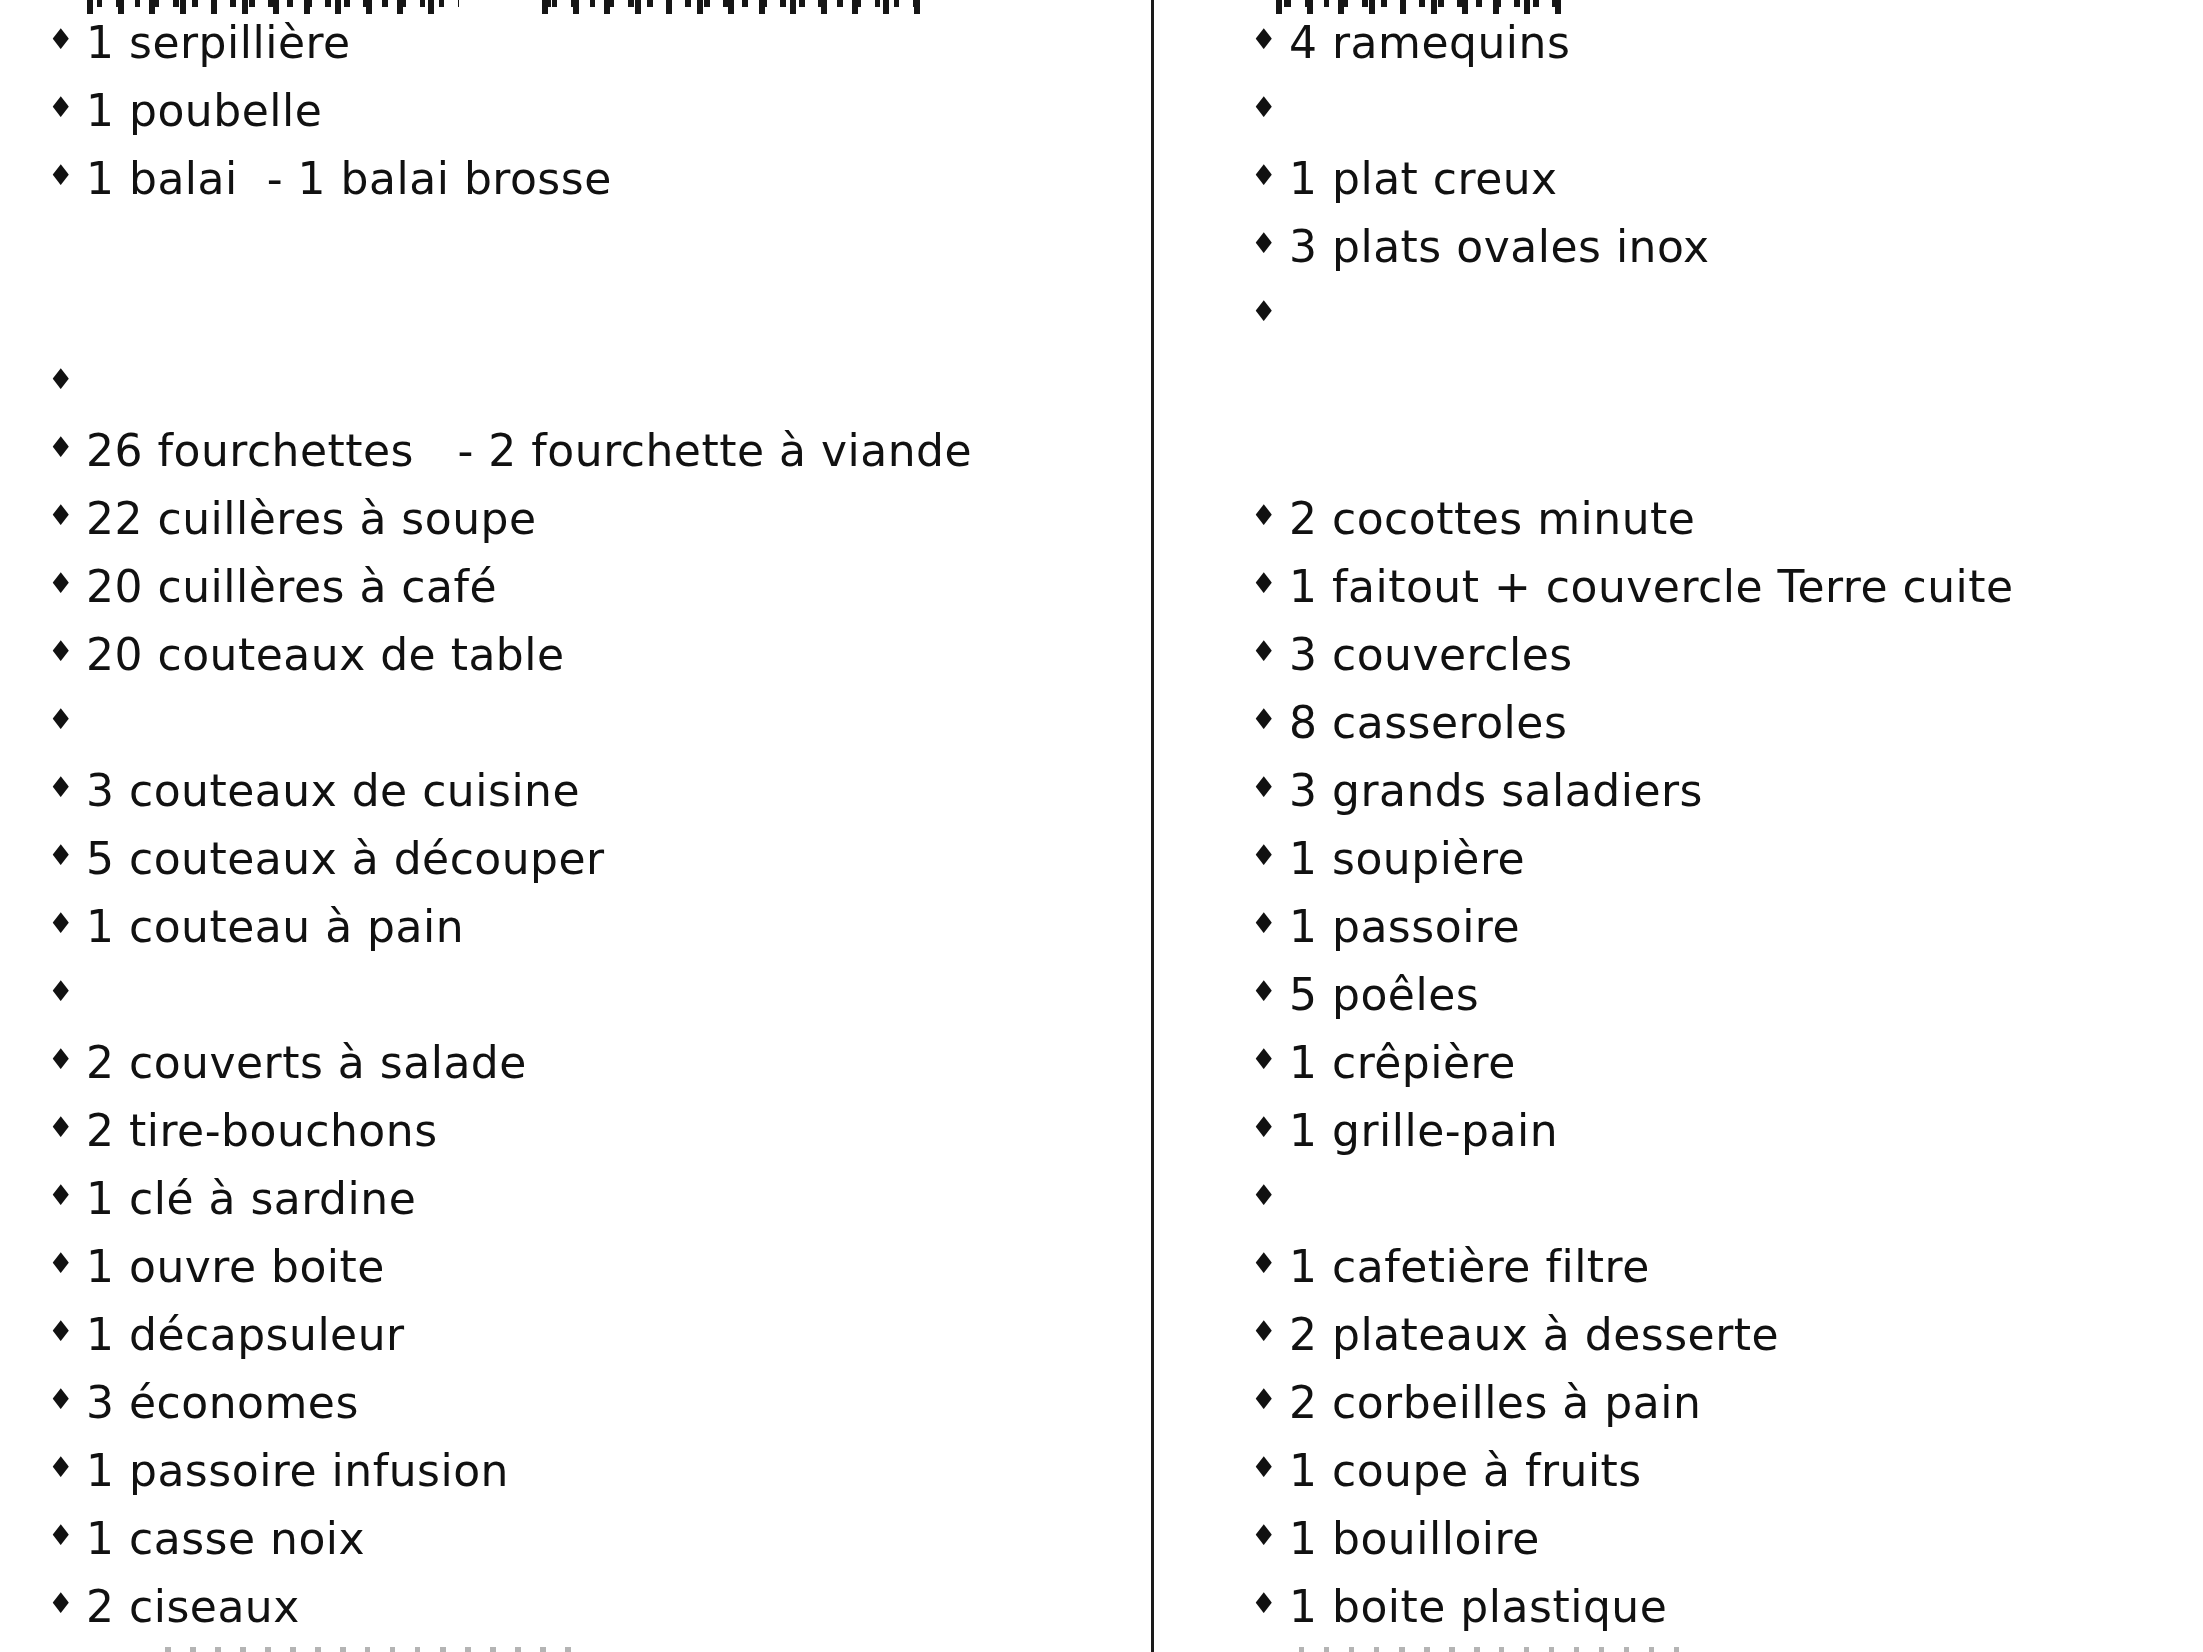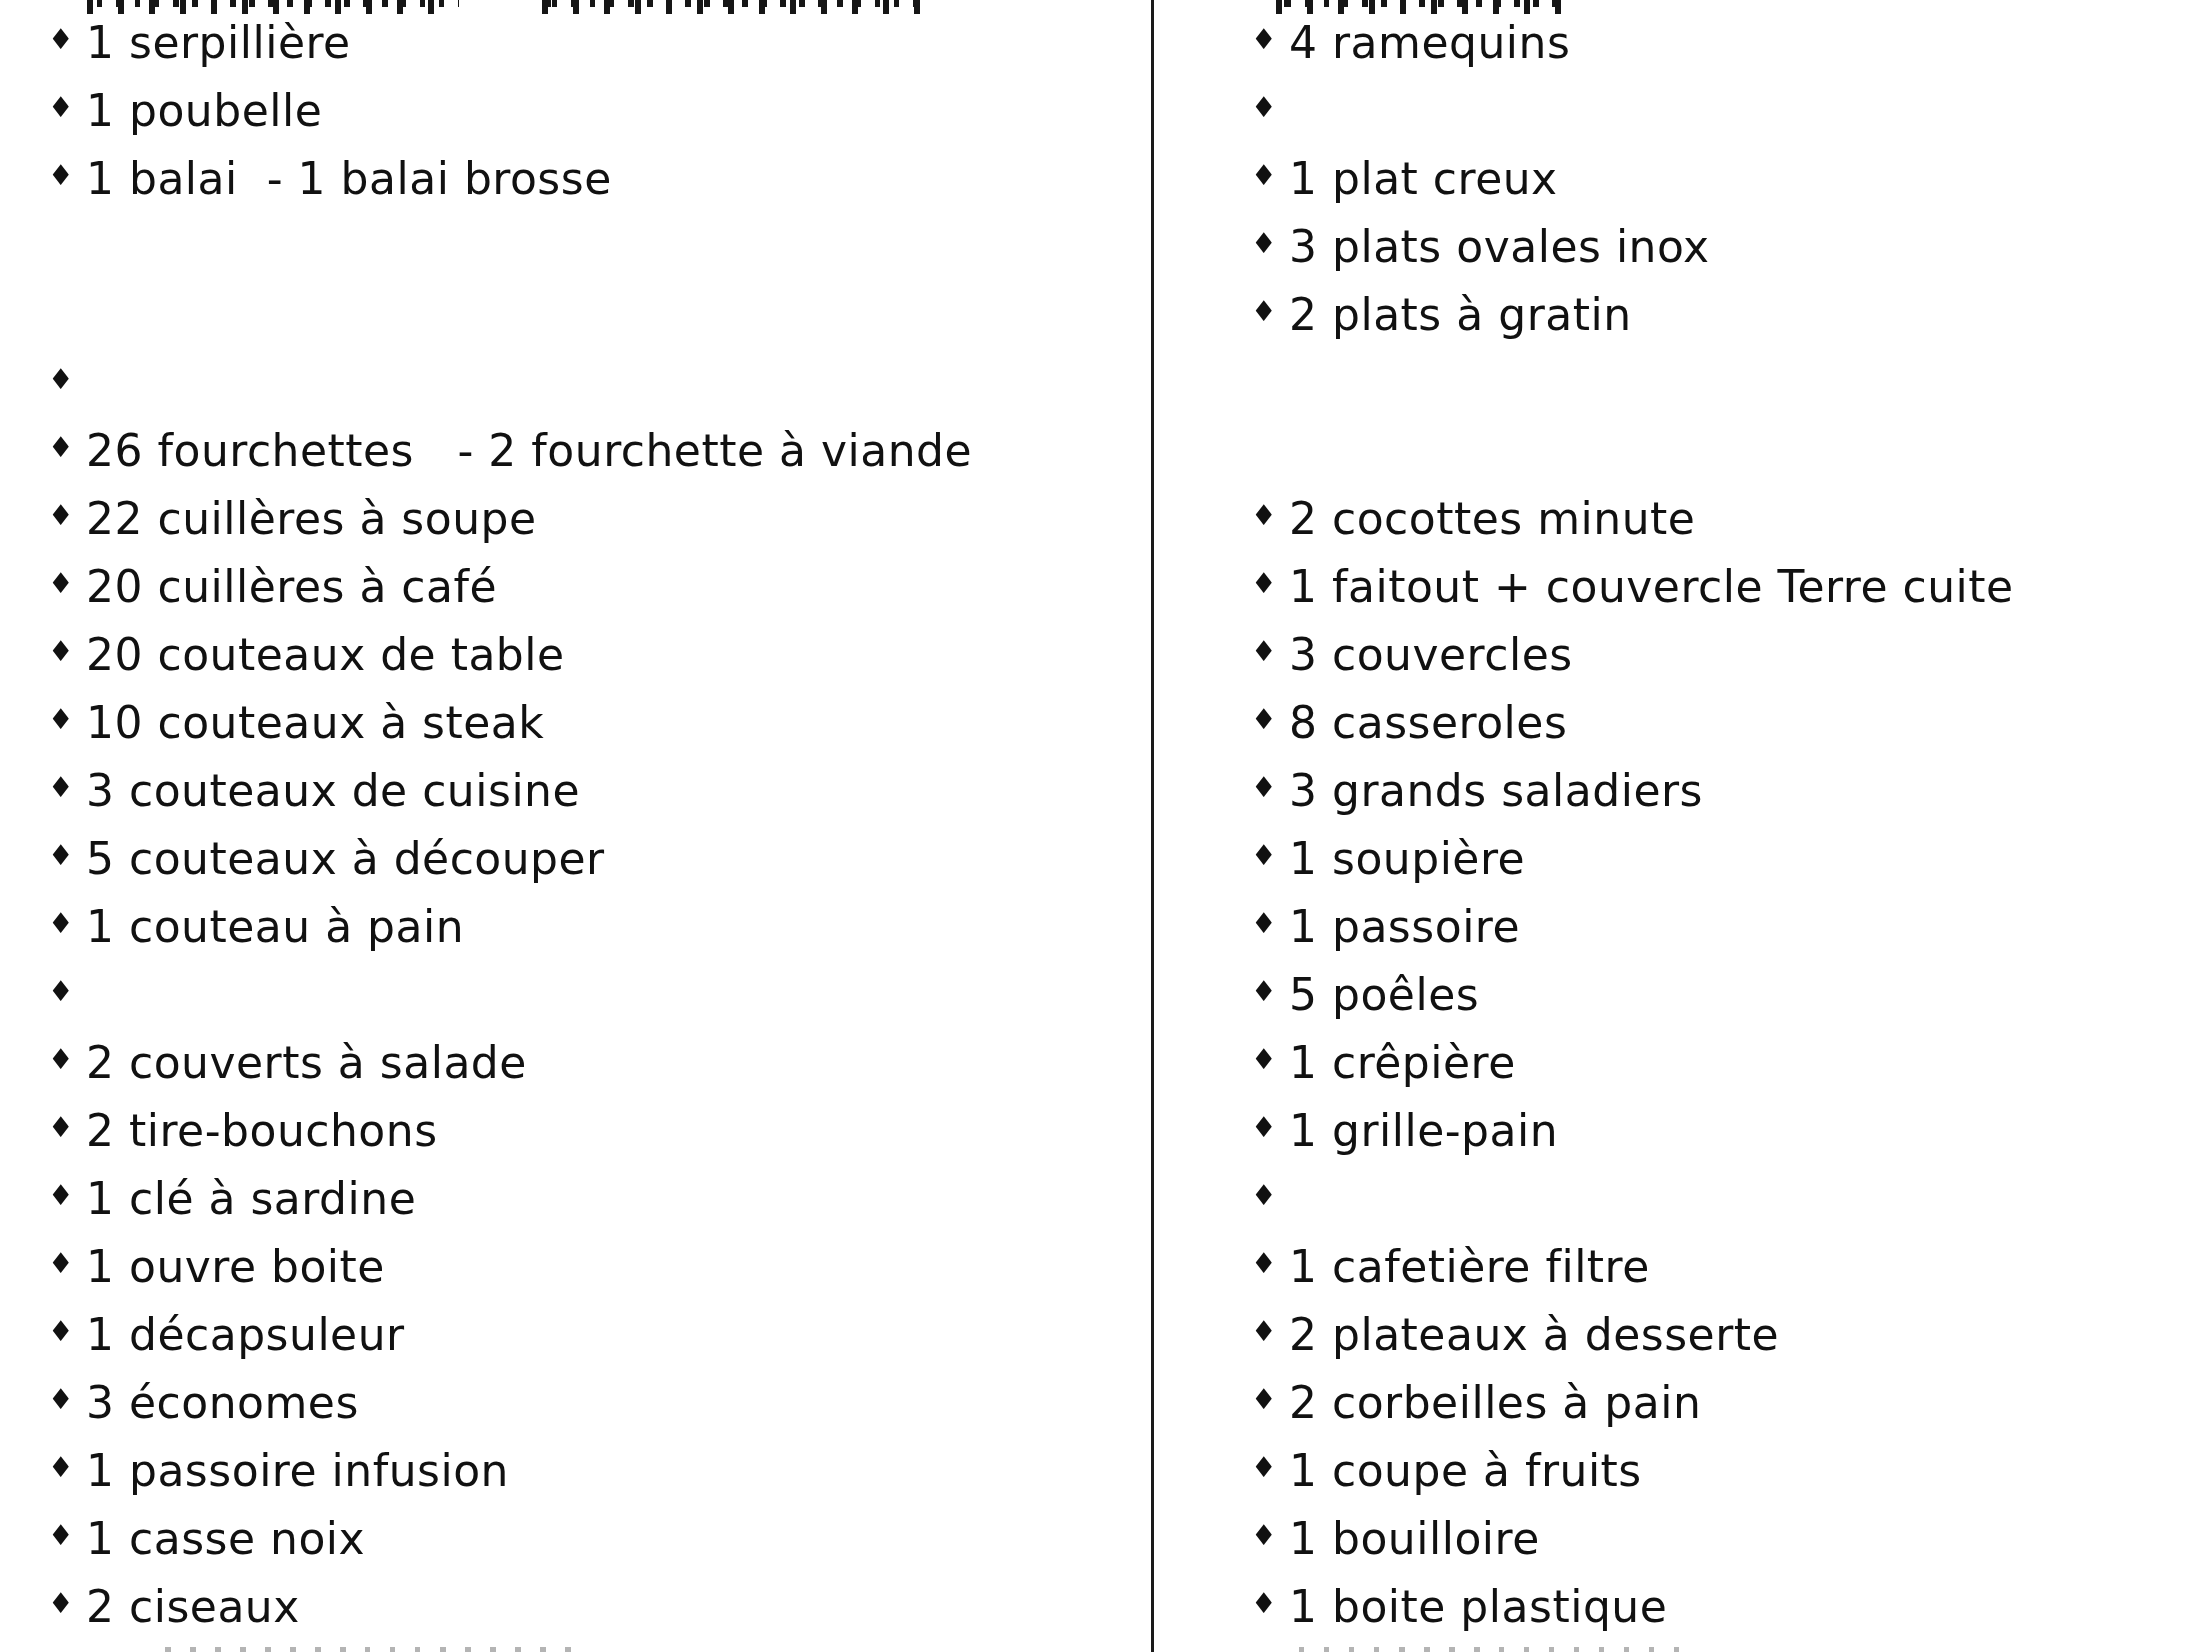--- a/index.html
+++ b/index.html
@@ -70,41 +70,41 @@
       <div class="row"><span class="bullet">♦</span><span class="txt">1 serpillière</span></div>
       <div class="row"><span class="bullet">♦</span><span class="txt">1 poubelle</span></div>
       <div class="row"><span class="bullet">♦</span><span class="txt">1 balai  - 1 balai brosse</span></div>
       <div class="row"></div>
       <div class="row"></div>
       <div class="row"><span class="bullet">♦</span></div>
       <div class="row"><span class="bullet">♦</span><span class="txt">26 fourchettes   - 2 fourchette à viande</span></div>
       <div class="row"><span class="bullet">♦</span><span class="txt">22 cuillères à soupe</span></div>
       <div class="row"><span class="bullet">♦</span><span class="txt">20 cuillères à café</span></div>
       <div class="row"><span class="bullet">♦</span><span class="txt">20 couteaux de table</span></div>
-      <div class="row"><span class="bullet">♦</span><span class="txt">10 couteaux à steak</span></div>
+      <div class="row"><span class="bullet">♦</span></div>
       <div class="row"><span class="bullet">♦</span><span class="txt">3 couteaux de cuisine</span></div>
       <div class="row"><span class="bullet">♦</span><span class="txt">5 couteaux à découper</span></div>
       <div class="row"><span class="bullet">♦</span><span class="txt">1 couteau à pain</span></div>
       <div class="row"><span class="bullet">♦</span></div>
       <div class="row"><span class="bullet">♦</span><span class="txt">2 couverts à salade</span></div>
       <div class="row"><span class="bullet">♦</span><span class="txt">2 tire-bouchons</span></div>
       <div class="row"><span class="bullet">♦</span><span class="txt">1 clé à sardine</span></div>
       <div class="row"><span class="bullet">♦</span><span class="txt">1 ouvre boite</span></div>
       <div class="row"><span class="bullet">♦</span><span class="txt">1 décapsuleur</span></div>
       <div class="row"><span class="bullet">♦</span><span class="txt">3 économes</span></div>
       <div class="row"><span class="bullet">♦</span><span class="txt">1 passoire infusion</span></div>
       <div class="row"><span class="bullet">♦</span><span class="txt">1 casse noix</span></div>
       <div class="row"><span class="bullet">♦</span><span class="txt">2 ciseaux</span></div>
     </div>
   <div class="col right">
       <div class="row"><span class="bullet">♦</span><span class="txt">4 ramequins</span></div>
       <div class="row"><span class="bullet">♦</span></div>
       <div class="row"><span class="bullet">♦</span><span class="txt">1 plat creux</span></div>
       <div class="row"><span class="bullet">♦</span><span class="txt">3 plats ovales inox</span></div>
-      <div class="row"><span class="bullet">♦</span><span class="txt">2 plats à gratin</span></div>
+      <div class="row"><span class="bullet">♦</span></div>
       <div class="row"></div>
       <div class="row"></div>
       <div class="row"><span class="bullet">♦</span><span class="txt">2 cocottes minute</span></div>
       <div class="row"><span class="bullet">♦</span><span class="txt">1 faitout + couvercle Terre cuite</span></div>
       <div class="row"><span class="bullet">♦</span><span class="txt">3 couvercles</span></div>
       <div class="row"><span class="bullet">♦</span><span class="txt">8 casseroles</span></div>
       <div class="row"><span class="bullet">♦</span><span class="txt">3 grands saladiers</span></div>
       <div class="row"><span class="bullet">♦</span><span class="txt">1 soupière</span></div>
       <div class="row"><span class="bullet">♦</span><span class="txt">1 passoire</span></div>
       <div class="row"><span class="bullet">♦</span><span class="txt">5 poêles</span></div>

